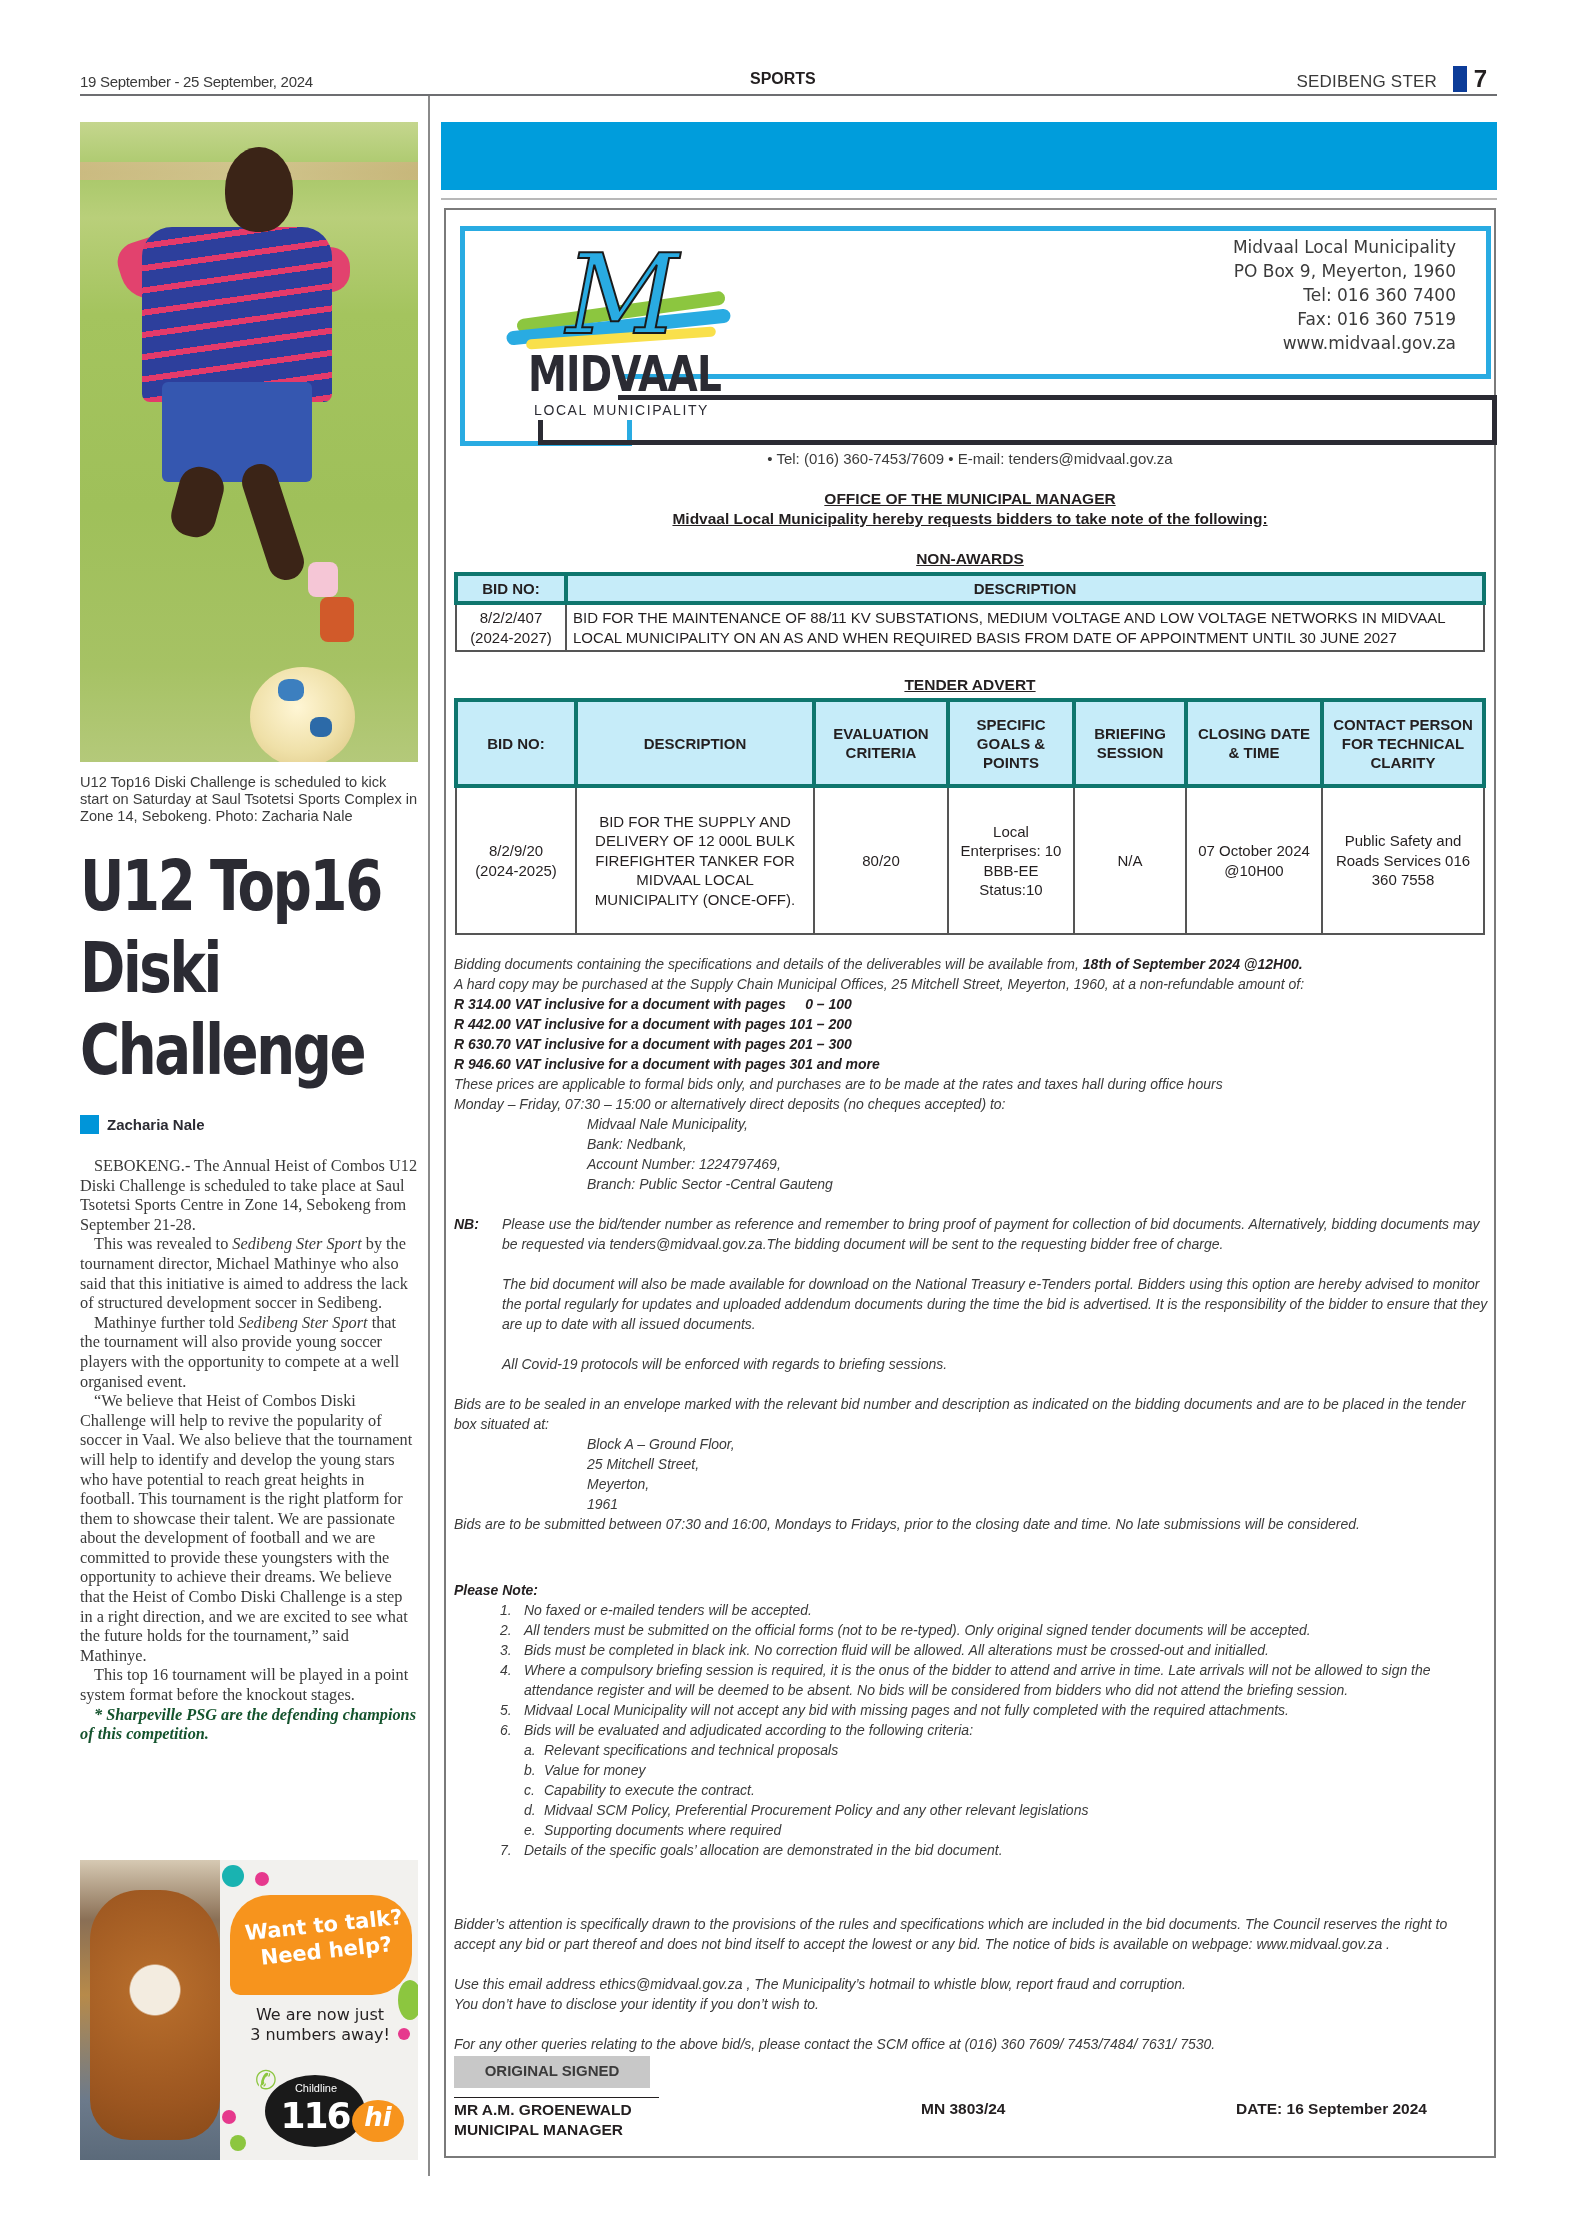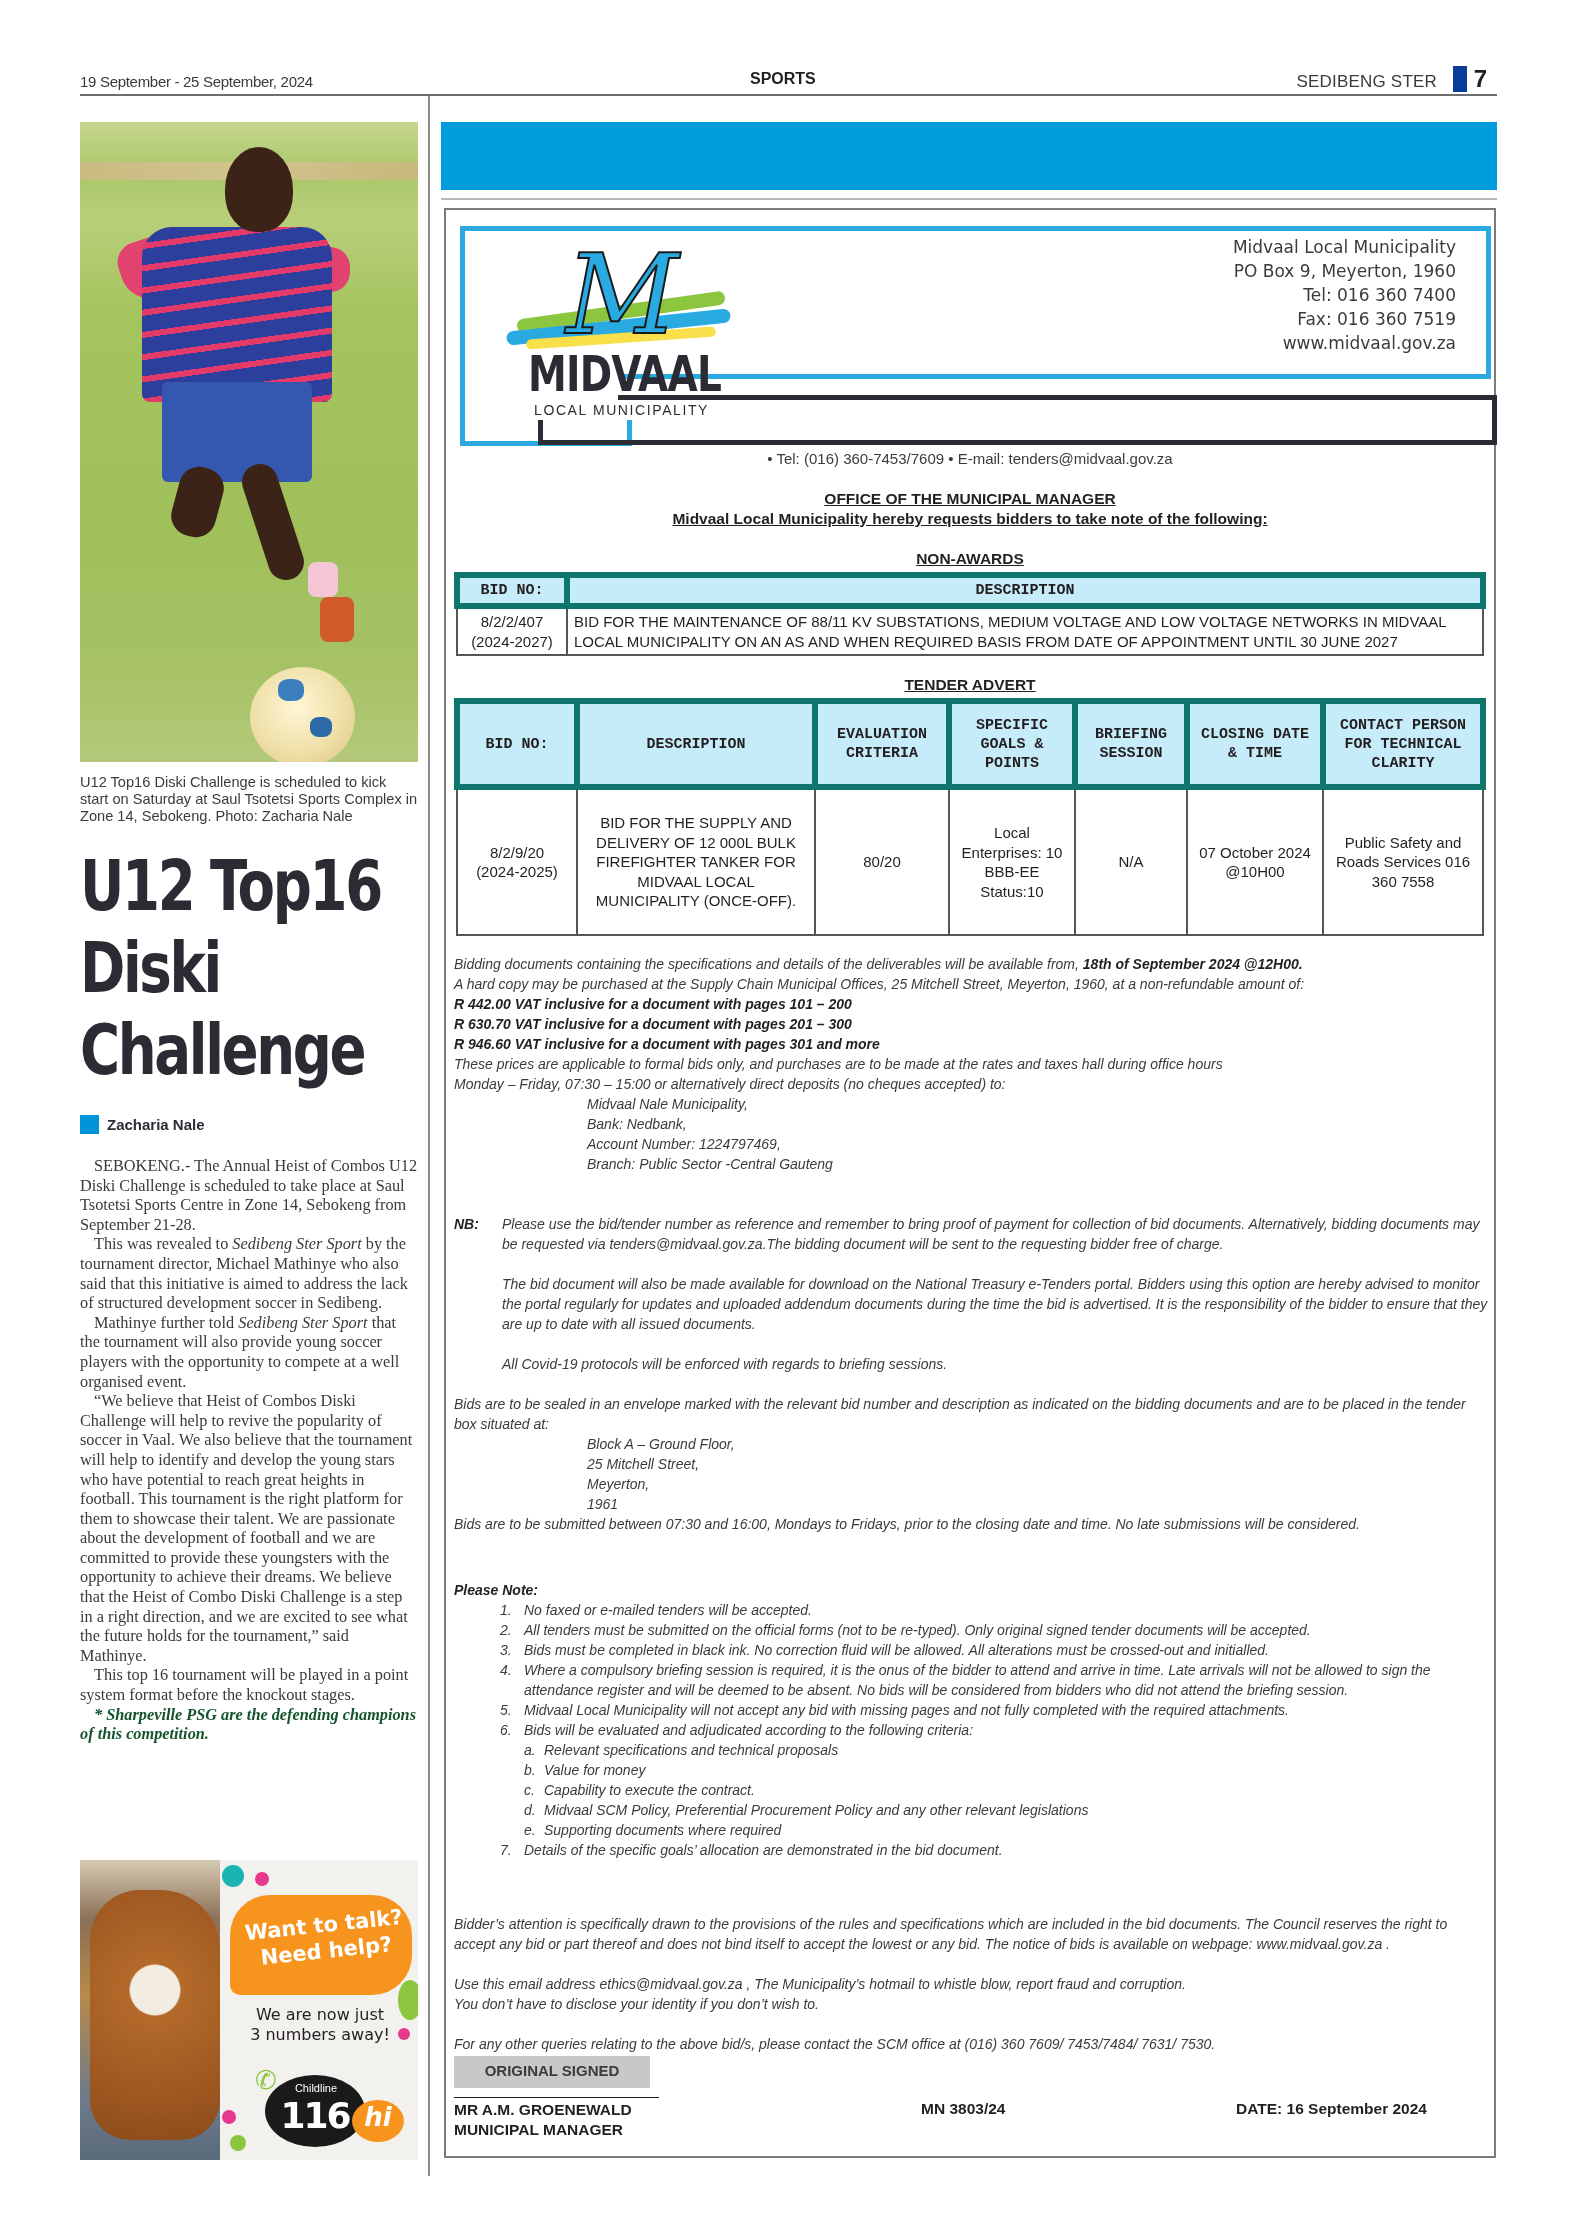--- a/index.html
+++ b/index.html
@@ -90,21 +90,21 @@
   .lh-address { position: absolute; right: 30px; top: 15px; text-align: right; font-family: "DejaVu Sans", sans-serif; font-size: 17px; line-height: 24px; color: #3b3b3b; }
 
   .contact-line { position: absolute; left: 0; top: 240px; width: 1048px; text-align: center; font-size: 15px; color: #3b3b3b; }
 
   .office-title { position: absolute; left: 0; top: 280px; width: 1048px; text-align: center; font-size: 15.5px; font-weight: bold; text-decoration: underline; color: #231f20; }
   .office-sub { position: absolute; left: 0; top: 300px; width: 1048px; text-align: center; font-size: 15.5px; font-weight: bold; text-decoration: underline; color: #231f20; }
 
   .section-title { position: absolute; left: 0; width: 1048px; text-align: center; font-size: 15.5px; font-weight: bold; text-decoration: underline; color: #231f20; }
 
   table.grid { position: absolute; left: 8px; width: 1032px; border-collapse: collapse; font-size: 15px; color: #231f20; }
-  table.grid th { background: #c6ecf9; font-weight: bold; border: 6px solid #0f766e; padding: 3px 9px; text-align: center; line-height: 19px; font-family: Liberation Mono, monospace; }
+  table.grid th { background: #c6ecf9; font-weight: bold; border: 4px solid #0f766e; padding: 3px 9px; text-align: center; line-height: 19px; }
   table.grid td { border: 2px solid #555; padding: 3px 6px; line-height: 19.5px; vertical-align: middle; }
   table.grid td.c { text-align: center; }
 
   .body-text { position: absolute; left: 8px; width: 1035px; font-size: 14px; line-height: 20px; color: #3b3b3b; font-style: italic; }
   .body-text b { color: #231f20; }
   .indent { padding-left: 133px; }
   .nb-wrap { display: flex; }
   .nb-label { width: 48px; font-weight: bold; color: #231f20; flex-shrink: 0; }
   .nb-body p { margin-bottom: 20px; }
   .list { padding-left: 46px; }
@@ -278,20 +278,21 @@
         <td class="c">N/A</td>
         <td class="c">07 October 2024 @10H00</td>
         <td class="c">Public Safety and Roads Services 016 360 7558</td>
       </tr>
     </tbody>
   </table>
 
   <div class="body-text" style="top:744px;">
     <div><span>Bidding documents containing the specifications and details of the deliverables will be available from,</span> <b>18th of September 2024 @12H00.</b></div>
     <div>A hard copy may be purchased at the Supply Chain Municipal Offices, 25 Mitchell Street, Meyerton, 1960, at a non-refundable amount of:</div>
+    <div><b style="white-space:pre;">R 314.00 VAT inclusive for a document with pages     0 – 100</b></div>
     <div><b>R 442.00 VAT inclusive for a document with pages 101 – 200</b></div>
     <div><b>R 630.70 VAT inclusive for a document with pages 201 – 300</b></div>
     <div><b>R 946.60 VAT inclusive for a document with pages 301 and more</b></div>
     <div>These prices are applicable to formal bids only, and purchases are to be made at the rates and taxes hall during office hours</div>
     <div>Monday – Friday, 07:30 – 15:00 or alternatively direct deposits (no cheques accepted) to:</div>
     <div class="indent">
       <div>Midvaal Nale Municipality,</div>
       <div>Bank: Nedbank,</div>
       <div>Account Number: 1224797469,</div>
       <div>Branch: Public Sector -Central Gauteng</div>

